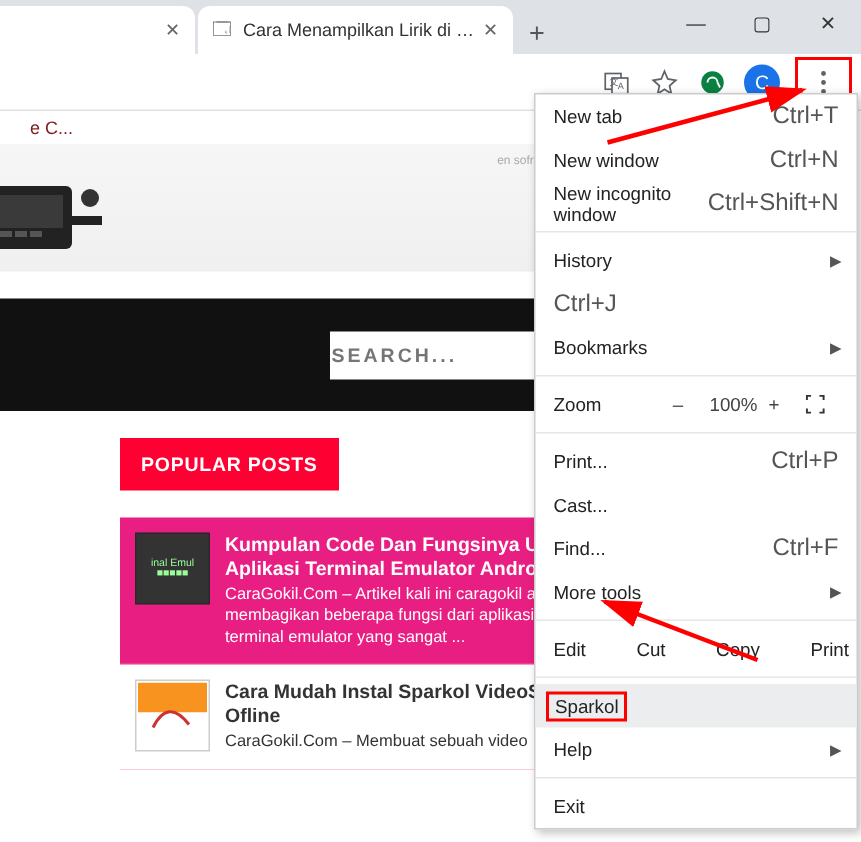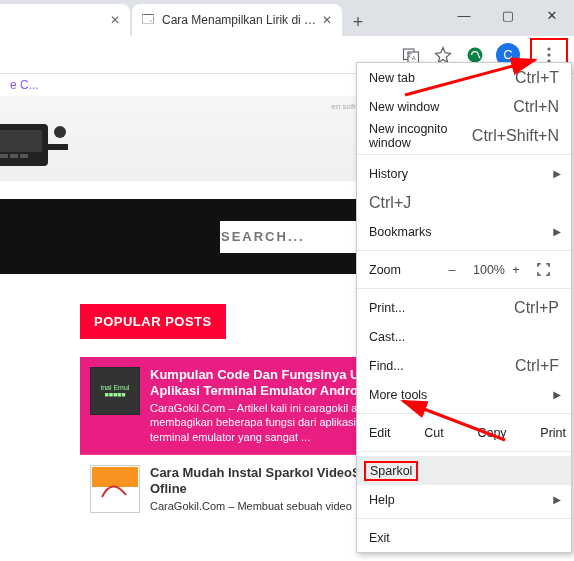--- a/index.html
+++ b/index.html
@@ -16,28 +16,28 @@
 .wincontrols { position: absolute; right: 0; top: 0; height: 30px; display: flex; }
 .wincontrols div { width: 44px; display: flex; align-items: center; justify-content: center; color: #333; font-size: 13px; }
 
 .toolbar { height: 38px; background: #fff; border-bottom: 1px solid #e0e0e0; display: flex; align-items: center; justify-content: flex-end; padding-right: 6px; gap: 10px; }
 .toolbar .ticon { width: 22px; height: 22px; display: flex; align-items: center; justify-content: center; color: #5f6368; font-size: 15px; }
 .avatar { width: 24px; height: 24px; border-radius: 50%; background: #1a73e8; color: #fff; display: flex; align-items: center; justify-content: center; font-size: 13px; font-weight: 500; }
 .kebab { width: 28px; height: 28px; display: flex; align-items: center; justify-content: center; color: #5f6368; }
 .kebab-box { border: 2px solid #ff0000; padding: 1px 3px; }
 
 .content { position: absolute; top: 74px; left: 0; width: 420px; bottom: 0; }
-.breadcrumb { padding: 4px 10px; font-size: 12px; color: #8b5cf6; }
+.breadcrumb { padding: 4px 20px; font-size: 12px; color: #7f1d1d; }
 .hero { height: 85px; background: linear-gradient(#f6f6f6,#f0f0f0); position: relative; border-bottom: 1px solid #eee; }
 .hero .watermark { position: absolute; right: 30px; top: 6px; font-size: 8px; color: #aaa; }
 .hero .device { position: absolute; left: -10px; top: 18px; width: 80px; height: 55px; }
 .blackbar { height: 75px; background: #111; margin-top: 18px; display: flex; align-items: center; padding-left: 220px; }
 .searchbox { width: 180px; height: 32px; background: #fff; color: #444; font-size: 13px; letter-spacing: 2px; font-weight: 600; padding-left: 1px; border: none; outline: none; }
 .sidebar { margin-top: 18px; padding-left: 80px; width: 405px; }
-.popular { background: #ff0033; color: #fff; font-weight: 700; font-size: 13px; padding: 10px 14px; display: inline-block; letter-spacing: 0.5px; margin-top: 12px; }
+.popular { background: #ff0033; color: #fff; font-weight: 700; font-size: 13px; padding: 10px 14px; display: inline-block; letter-spacing: 0.5px; }
 .posts { background: #e91e82; margin-top: 18px; }
 .post { display: flex; padding: 10px; border-bottom: 1px solid rgba(255,255,255,0.15); color: #fff; position: relative; }
 .post.white { background: #fff; color: #333; }
 .thumb { width: 50px; height: 48px; flex-shrink: 0; margin-right: 10px; border: 1px solid rgba(0,0,0,0.2); background: #333; display: flex; align-items: center; justify-content: center; font-size: 7px; color: #9f9; text-align: center; }
 .thumb.vs { background: #fff; }
 .post .ptitle { font-size: 13px; font-weight: 700; line-height: 1.2; }
 .post .pdesc { font-size: 11px; margin-top: 3px; line-height: 1.3; }
 .badge { position: absolute; right: 10px; top: 14px; width: 24px; height: 24px; border-radius: 50%; background: #222; color: #fff; border: 2px solid #fff; display: flex; align-items: center; justify-content: center; font-size: 11px; font-weight: 700; }
 
 

